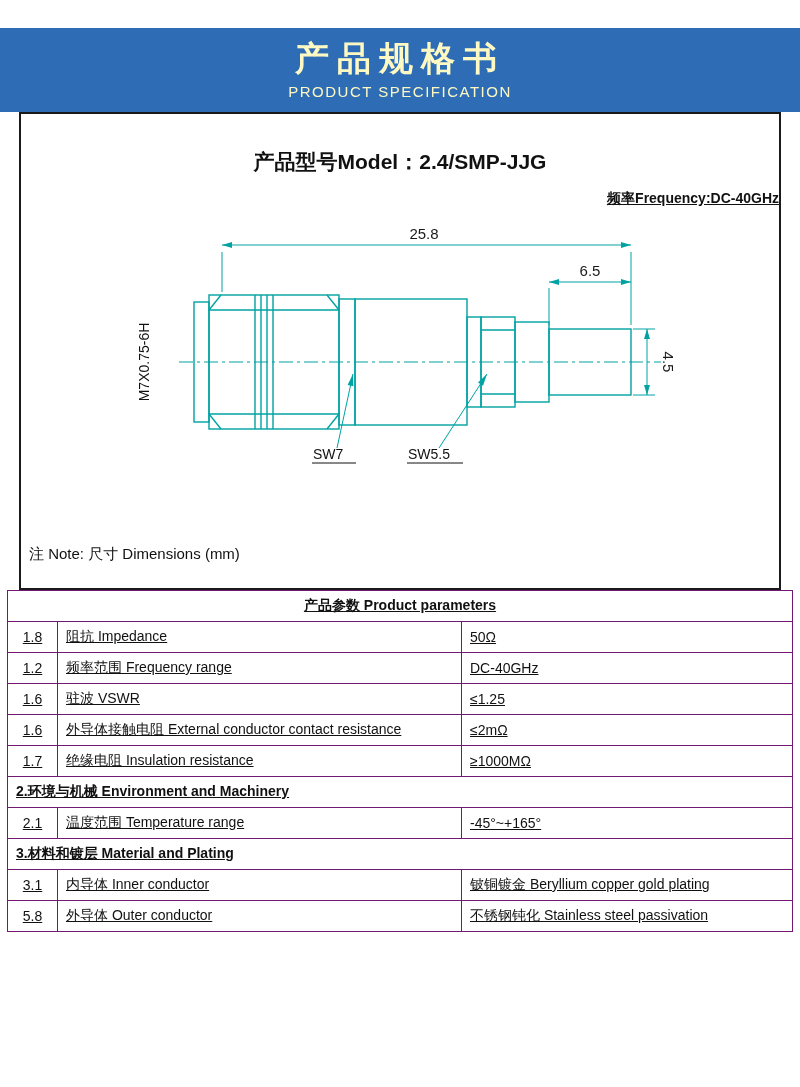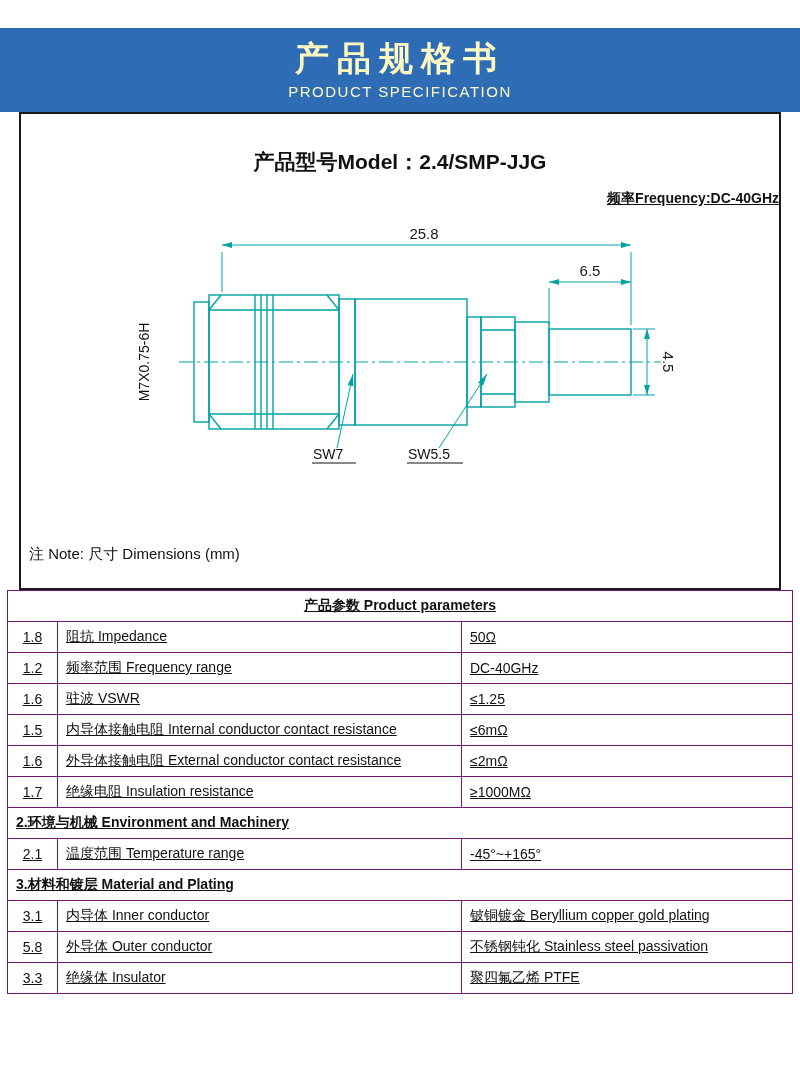--- a/index.html
+++ b/index.html
@@ -130,25 +130,20 @@
         <td class="no">1.2</td>
         <td>频率范围 Frequency range</td>
         <td>DC-40GHz</td>
       </tr>
   <tr>
         <td class="no">1.6</td>
         <td>驻波 VSWR</td>
         <td>≤1.25</td>
       </tr>
   <tr>
-        <td class="no">1.5</td>
-        <td>内导体接触电阻 Internal conductor contact resistance</td>
-        <td>≤6mΩ</td>
-      </tr>
-  <tr>
         <td class="no">1.6</td>
         <td>外导体接触电阻 External conductor contact resistance</td>
         <td>≤2mΩ</td>
       </tr>
   <tr>
         <td class="no">1.7</td>
         <td>绝缘电阻  Insulation resistance</td>
         <td>≥1000MΩ</td>
       </tr>
 
@@ -167,19 +162,14 @@
   <tr>
         <td class="no">3.1</td>
         <td>内导体 Inner conductor</td>
         <td>铍铜镀金 Beryllium copper gold plating</td>
       </tr>
   <tr>
         <td class="no">5.8</td>
         <td>外导体 Outer conductor</td>
         <td>不锈钢钝化 Stainless steel passivation</td>
       </tr>
-  <tr>
-        <td class="no">3.3</td>
-        <td>绝缘体 Insulator</td>
-        <td>聚四氟乙烯 PTFE</td>
-      </tr>
   </tbody>
 </table>
 
 </body></html>

